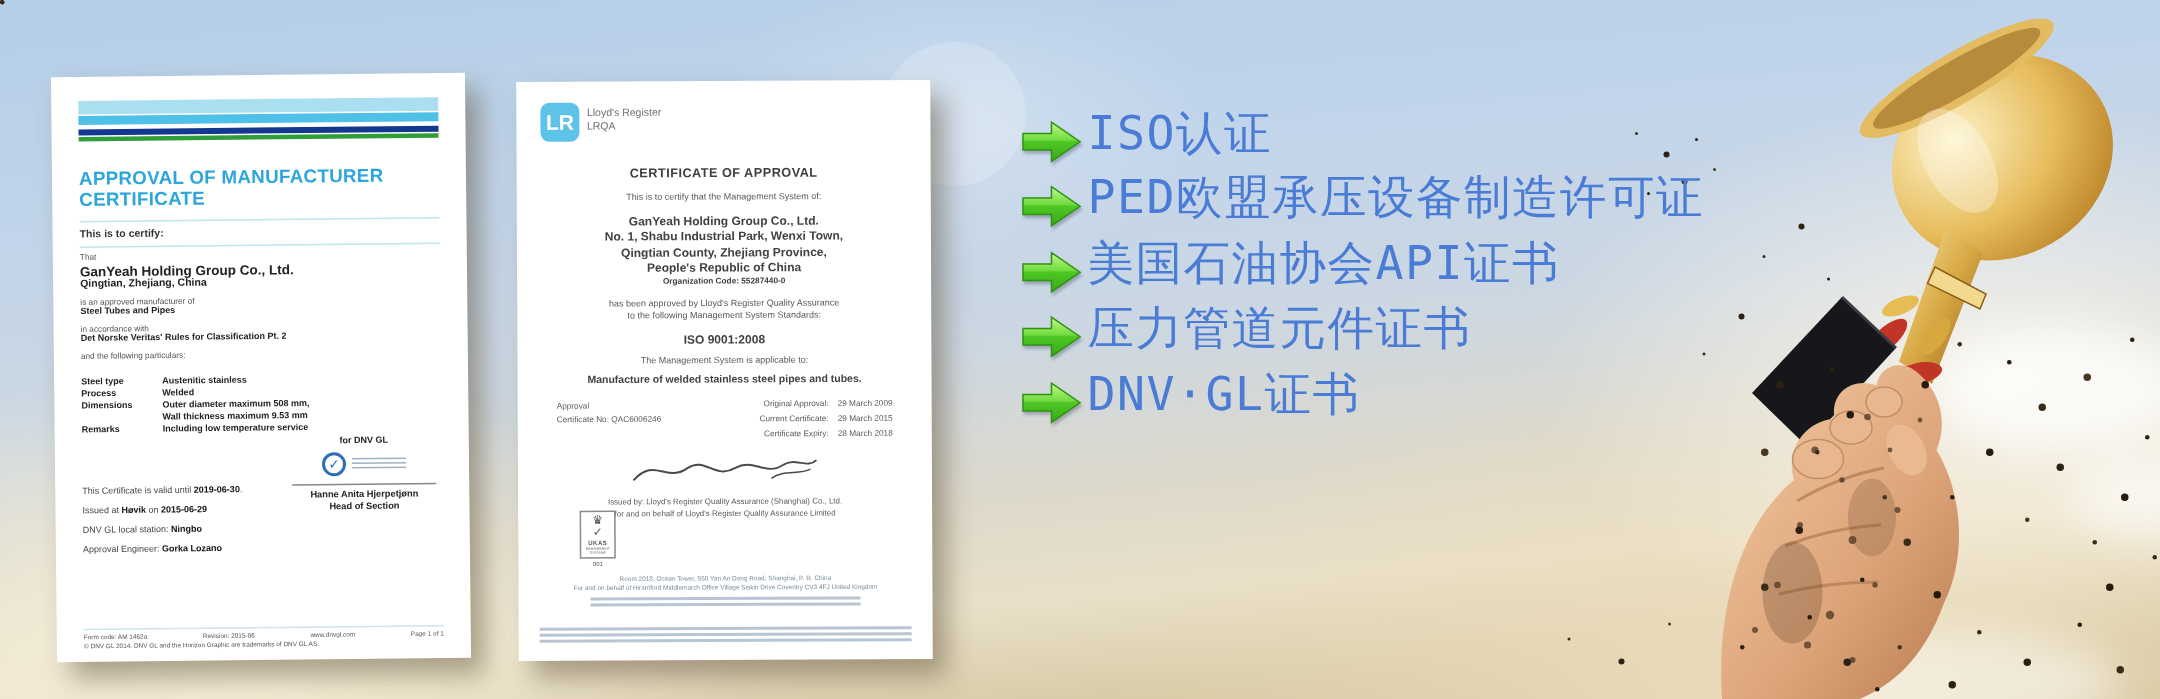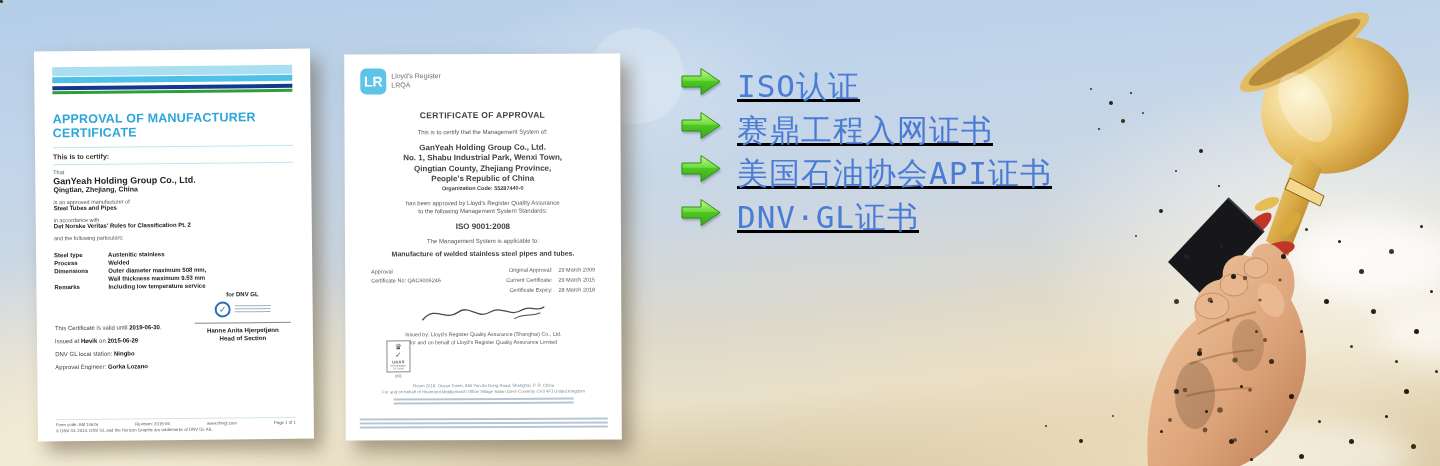--- a/index.html
+++ b/index.html
@@ -120,21 +120,21 @@
   .ukas-word { font-size:4px; font-weight:bold; letter-spacing:.3px; }
   .ukas-sub { font-size:2.5px; transform:scale(.9); }
   .ukas-num { font-size:4px; color:#555; margin-top:1px; }
   .lr-address { position:absolute; left:30px; right:30px; bottom:34px; text-align:center; font-size:4.3px; color:#7a8a94; line-height:1.5; }
   .lr-microprint { position:absolute; left:14px; right:14px; bottom:10px; }
   .lr-microprint .ml { height:1.5px; background:#b7c6d2; margin:2.5px 0; }
   .lr-microprint .ml.short { margin-left:18px; margin-right:18px; }
 
   
   .cert-list { position:absolute; left:680px; top:66px; list-style:none; }
-  .cert-list li { display:flex; align-items:flex-start; height:43.5px; gap:15px; cursor:pointer;text-decoration:underline; }
+  .cert-list li { display:flex; align-items:flex-end; height:43.5px; gap:3px; cursor:pointer; }
   .cert-list .label {
     font-family:"DejaVu Sans Mono","DejaVu Sans",monospace;
     font-size:31px; color:#4a7cd6; letter-spacing:1px; white-space:nowrap;
   }
   .arrow-icon { width:42px; height:31px; flex:none; filter:drop-shadow(1px 2px 1px rgba(60,70,90,.35)); }
 
   
   .trophy-svg { position:absolute; left:1140px; top:0; }
 </style>
 </head>
@@ -401,27 +401,33 @@
   <li>
     <svg class="arrow-icon" viewBox="0 0 42 31">
         <path d="M2,10 H21 V2.5 L40,15.5 L21,28.5 V21 H2 Z" fill="url(#arrowGrad)" stroke="#2f9212" stroke-width="1"></path>
       </svg>
     <span class="label">ISO认证</span>
   </li>
   <li>
     <svg class="arrow-icon" viewBox="0 0 42 31">
         <path d="M2,10 H21 V2.5 L40,15.5 L21,28.5 V21 H2 Z" fill="url(#arrowGrad)" stroke="#2f9212" stroke-width="1"></path>
       </svg>
-    <span class="label">赛鼎工程入网证书</span>
+    <span class="label">PED欧盟承压设备制造许可证</span>
   </li>
   <li>
     <svg class="arrow-icon" viewBox="0 0 42 31">
         <path d="M2,10 H21 V2.5 L40,15.5 L21,28.5 V21 H2 Z" fill="url(#arrowGrad)" stroke="#2f9212" stroke-width="1"></path>
       </svg>
     <span class="label">美国石油协会API证书</span>
   </li>
   <li>
     <svg class="arrow-icon" viewBox="0 0 42 31">
         <path d="M2,10 H21 V2.5 L40,15.5 L21,28.5 V21 H2 Z" fill="url(#arrowGrad)" stroke="#2f9212" stroke-width="1"></path>
       </svg>
+    <span class="label">压力管道元件证书</span>
+  </li>
+  <li>
+    <svg class="arrow-icon" viewBox="0 0 42 31">
+        <path d="M2,10 H21 V2.5 L40,15.5 L21,28.5 V21 H2 Z" fill="url(#arrowGrad)" stroke="#2f9212" stroke-width="1"></path>
+      </svg>
     <span class="label">DNV·GL证书</span>
   </li>
 </ul>
 
 </body></html>

